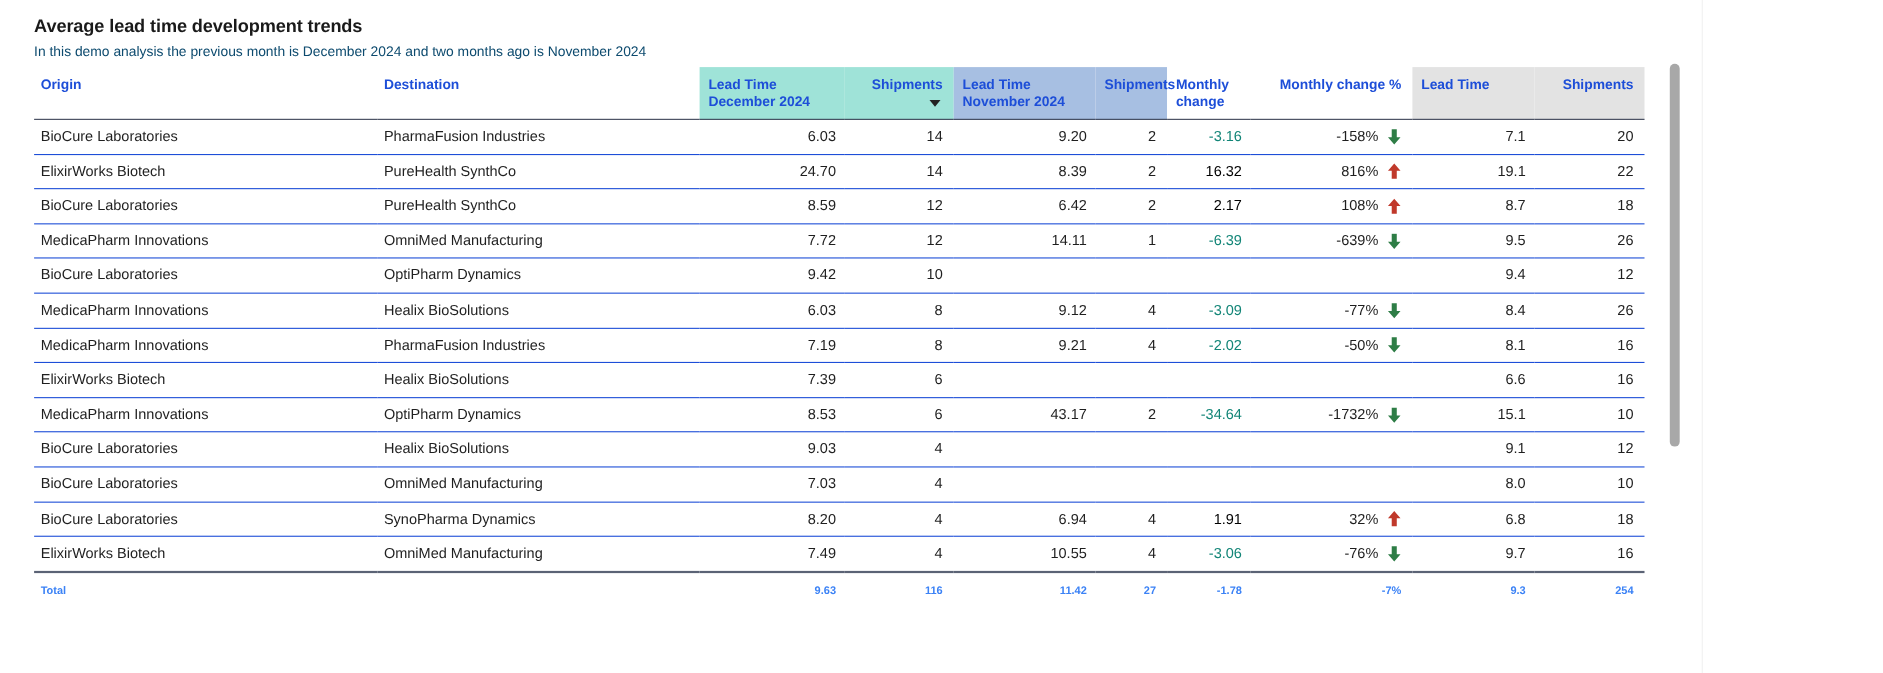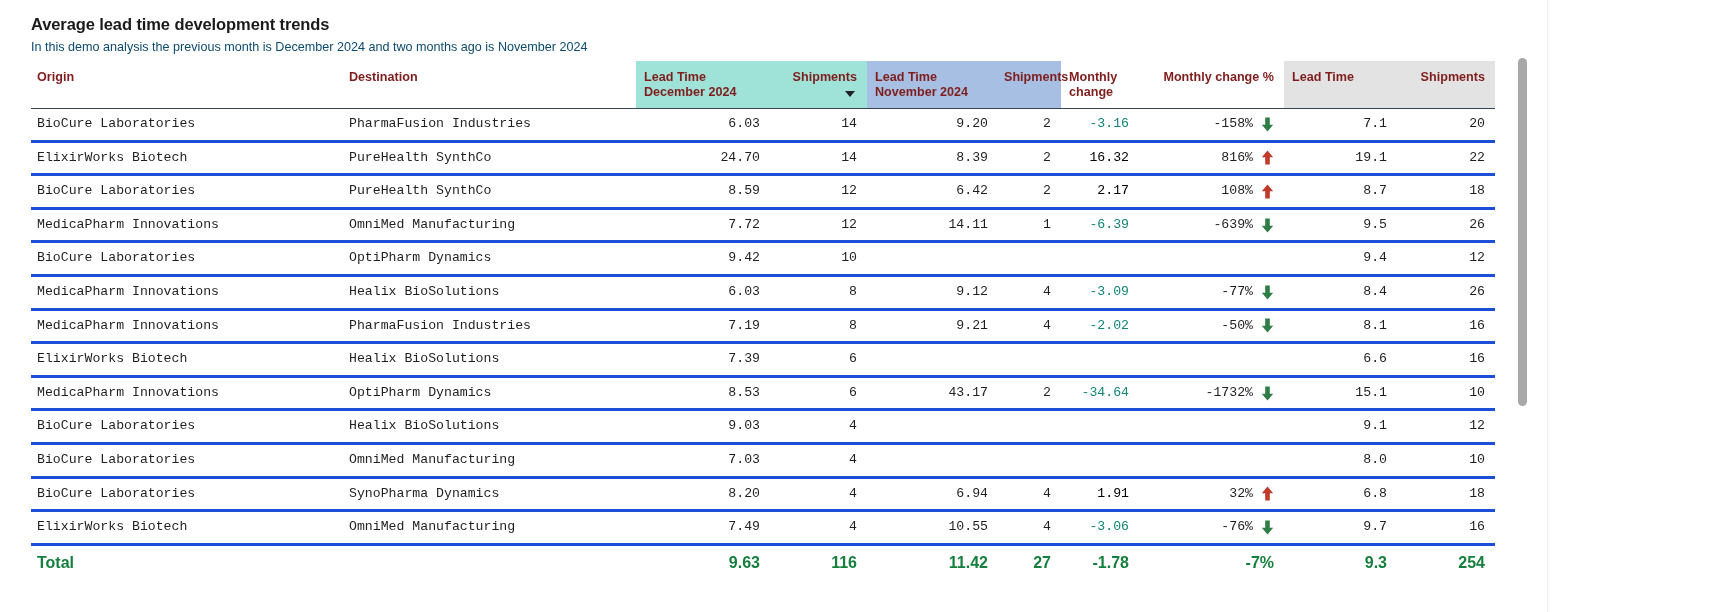--- a/index.html
+++ b/index.html
@@ -56,21 +56,21 @@
   col.c-sh2      { width: 65px; }
   col.c-mc       { width: 76px; }
   col.c-mcp      { width: 147px; }
   col.c-lt3      { width: 111px; }
   col.c-sh3      { width: 100px; }
 
   
   thead th {
     font-size: 12.6px;
     font-weight: bold;
-    color: #7f1d1d;
+    color: #1d4ed8;
     vertical-align: top;
     padding: 9px 8px 8px 8px;
     height: 47px;
     line-height: 15px;
     background: #ffffff;
     text-align: right;
     white-space: normal;
   }
   thead th.left { text-align: left; padding-left: 6px; }
   thead th.teal  { background: #9fe3d8; }
@@ -89,21 +89,21 @@
     margin-top: 6px;
     width: 0; height: 0;
     border-left: 5px solid transparent;
     border-right: 5px solid transparent;
     border-top: 6px solid #222;
     margin-left: auto;
     margin-right: 2px;
   }
 
   
-  tbody tr { border-bottom: 3px solid #1d4ed8; font-family: Liberation Mono, monospace; }
+  tbody tr { border-bottom: 1px solid #1d4ed8; }
   tbody td {
     font-size: 13.2px;
     color: #1f1f1f;
     padding: 0 8px;
     height: 30.6px;
     line-height: 30.6px;
     text-align: right;
     white-space: nowrap;
     overflow: hidden;
   }
@@ -117,23 +117,23 @@
     align-items: center;
     justify-content: flex-end;
     gap: 8px;
     height: 30.6px;
   }
   .arrow-svg { flex: 0 0 auto; display: block; }
 
   
   tfoot tr { border-top: 2.4px solid #5b6375; }
   tfoot td {
-    font-size: 16px;
+    font-size: 10px;
     font-weight: bold;
-    color: #15803d;
+    color: #3b82f6;
     padding: 0 8px;
     height: 33px;
     line-height: 33px;
     text-align: right;
     white-space: nowrap;
     margin-top: 8px;
   }
   tfoot td.left { text-align: left; padding-left: 6px; }
   tfoot td.pad-r { padding-right: 10px; text-align: right; }
 

